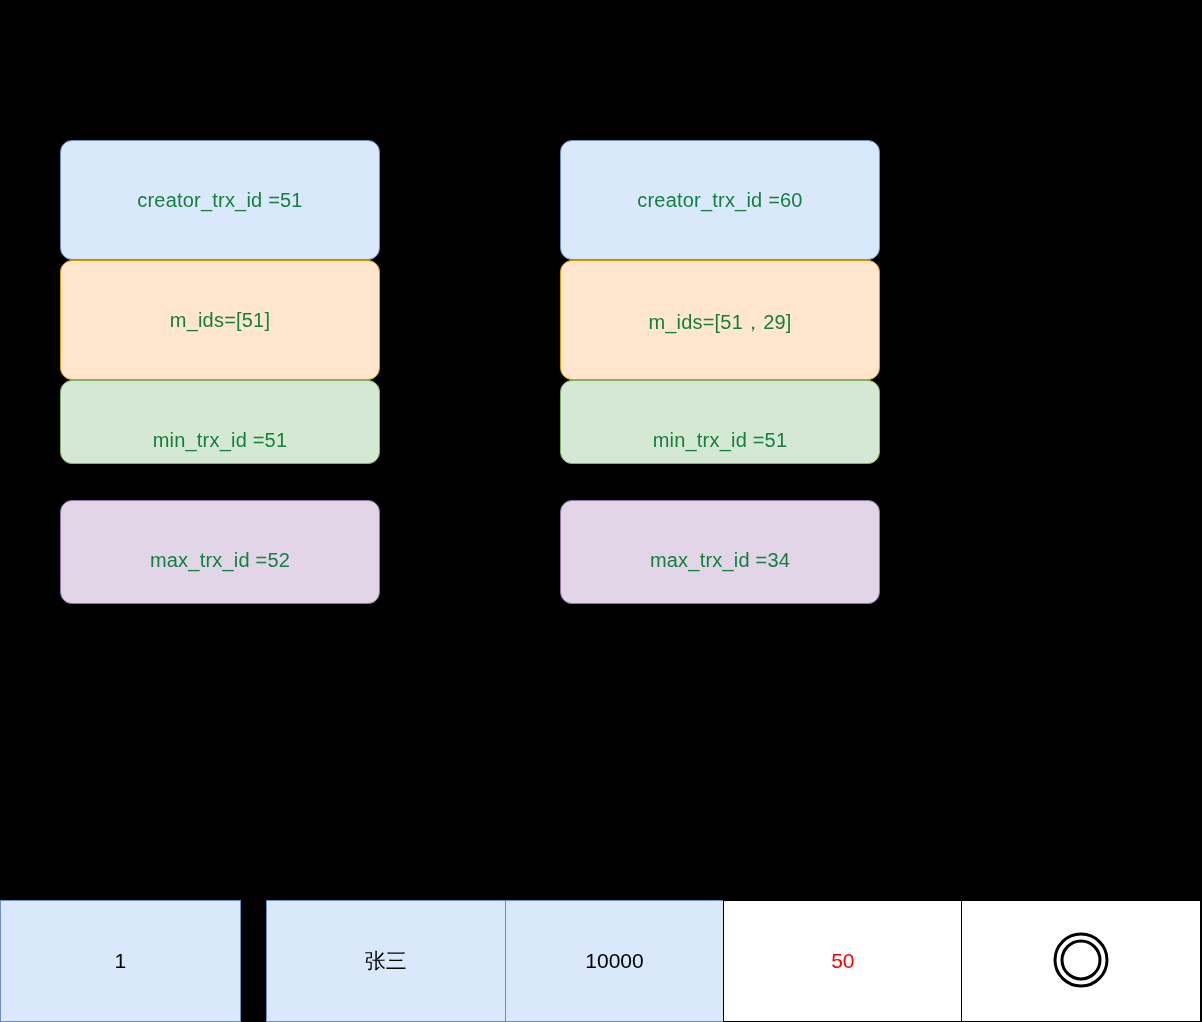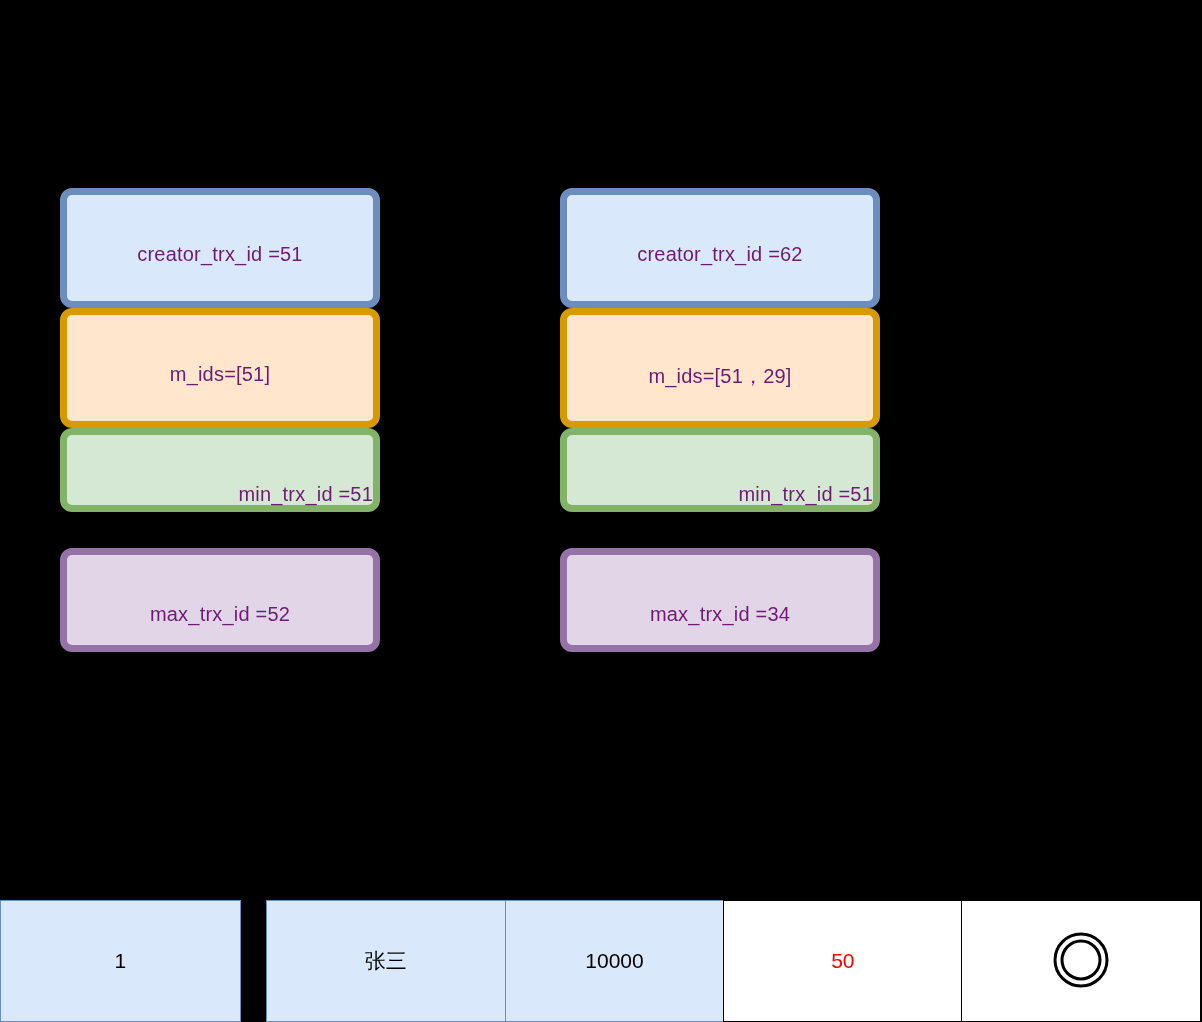--- a/index.html
+++ b/index.html
@@ -23,27 +23,26 @@
   }
   #readview-col-1 { left: 60px;  top: 140px; }
   #readview-col-2 { left: 560px; top: 140px; }
 
   .rv-box {
     position: absolute;
     left: 0;
     width: 320px;
     box-sizing: border-box;
     border-radius: 12px;
-    border: 7px solid #1d4ed8;
+    border: 1px solid #1d4ed8;
     text-align: center;
     font-size: 20px;
-    color: #701a75;
+    color: #15803d;
     letter-spacing: 0.2px;
     white-space: nowrap;
-    margin-top: 48px;
   }
   .rv-box .rv-label {
     display: block;
     padding-top: 48px;
   }
 
   .rv-box.creator {
     top: 0px;
     height: 120px;
     background: #dae8fc;
@@ -56,21 +55,20 @@
     background: #ffe6cc;
     border-color: #d79b00;
     z-index: 2;
   }
   .rv-box.mintrx {
     top: 240px;
     height: 84px;
     background: #d5e8d4;
     border-color: #82b366;
     z-index: 1;
-    text-align: right;
   }
   .rv-box.maxtrx {
     top: 360px;
     height: 104px;
     background: #e1d5e7;
     border-color: #9673a6;
     z-index: 2;
   }
 
   
@@ -131,21 +129,21 @@
   </div>
 
   <div class="rv-box maxtrx">
     <span class="rv-label">max_trx_id =52</span>
   </div>
 </div>
 
 <div class="readview-col" id="readview-col-2">
 
   <div class="rv-box creator">
-    <span class="rv-label">creator_trx_id =62</span>
+    <span class="rv-label">creator_trx_id =60</span>
   </div>
 
   <div class="rv-box mids">
     <span class="rv-label">m_ids=[51，29]</span>
   </div>
 
   <div class="rv-box mintrx">
     <span class="rv-label">min_trx_id =51</span>
   </div>
 

